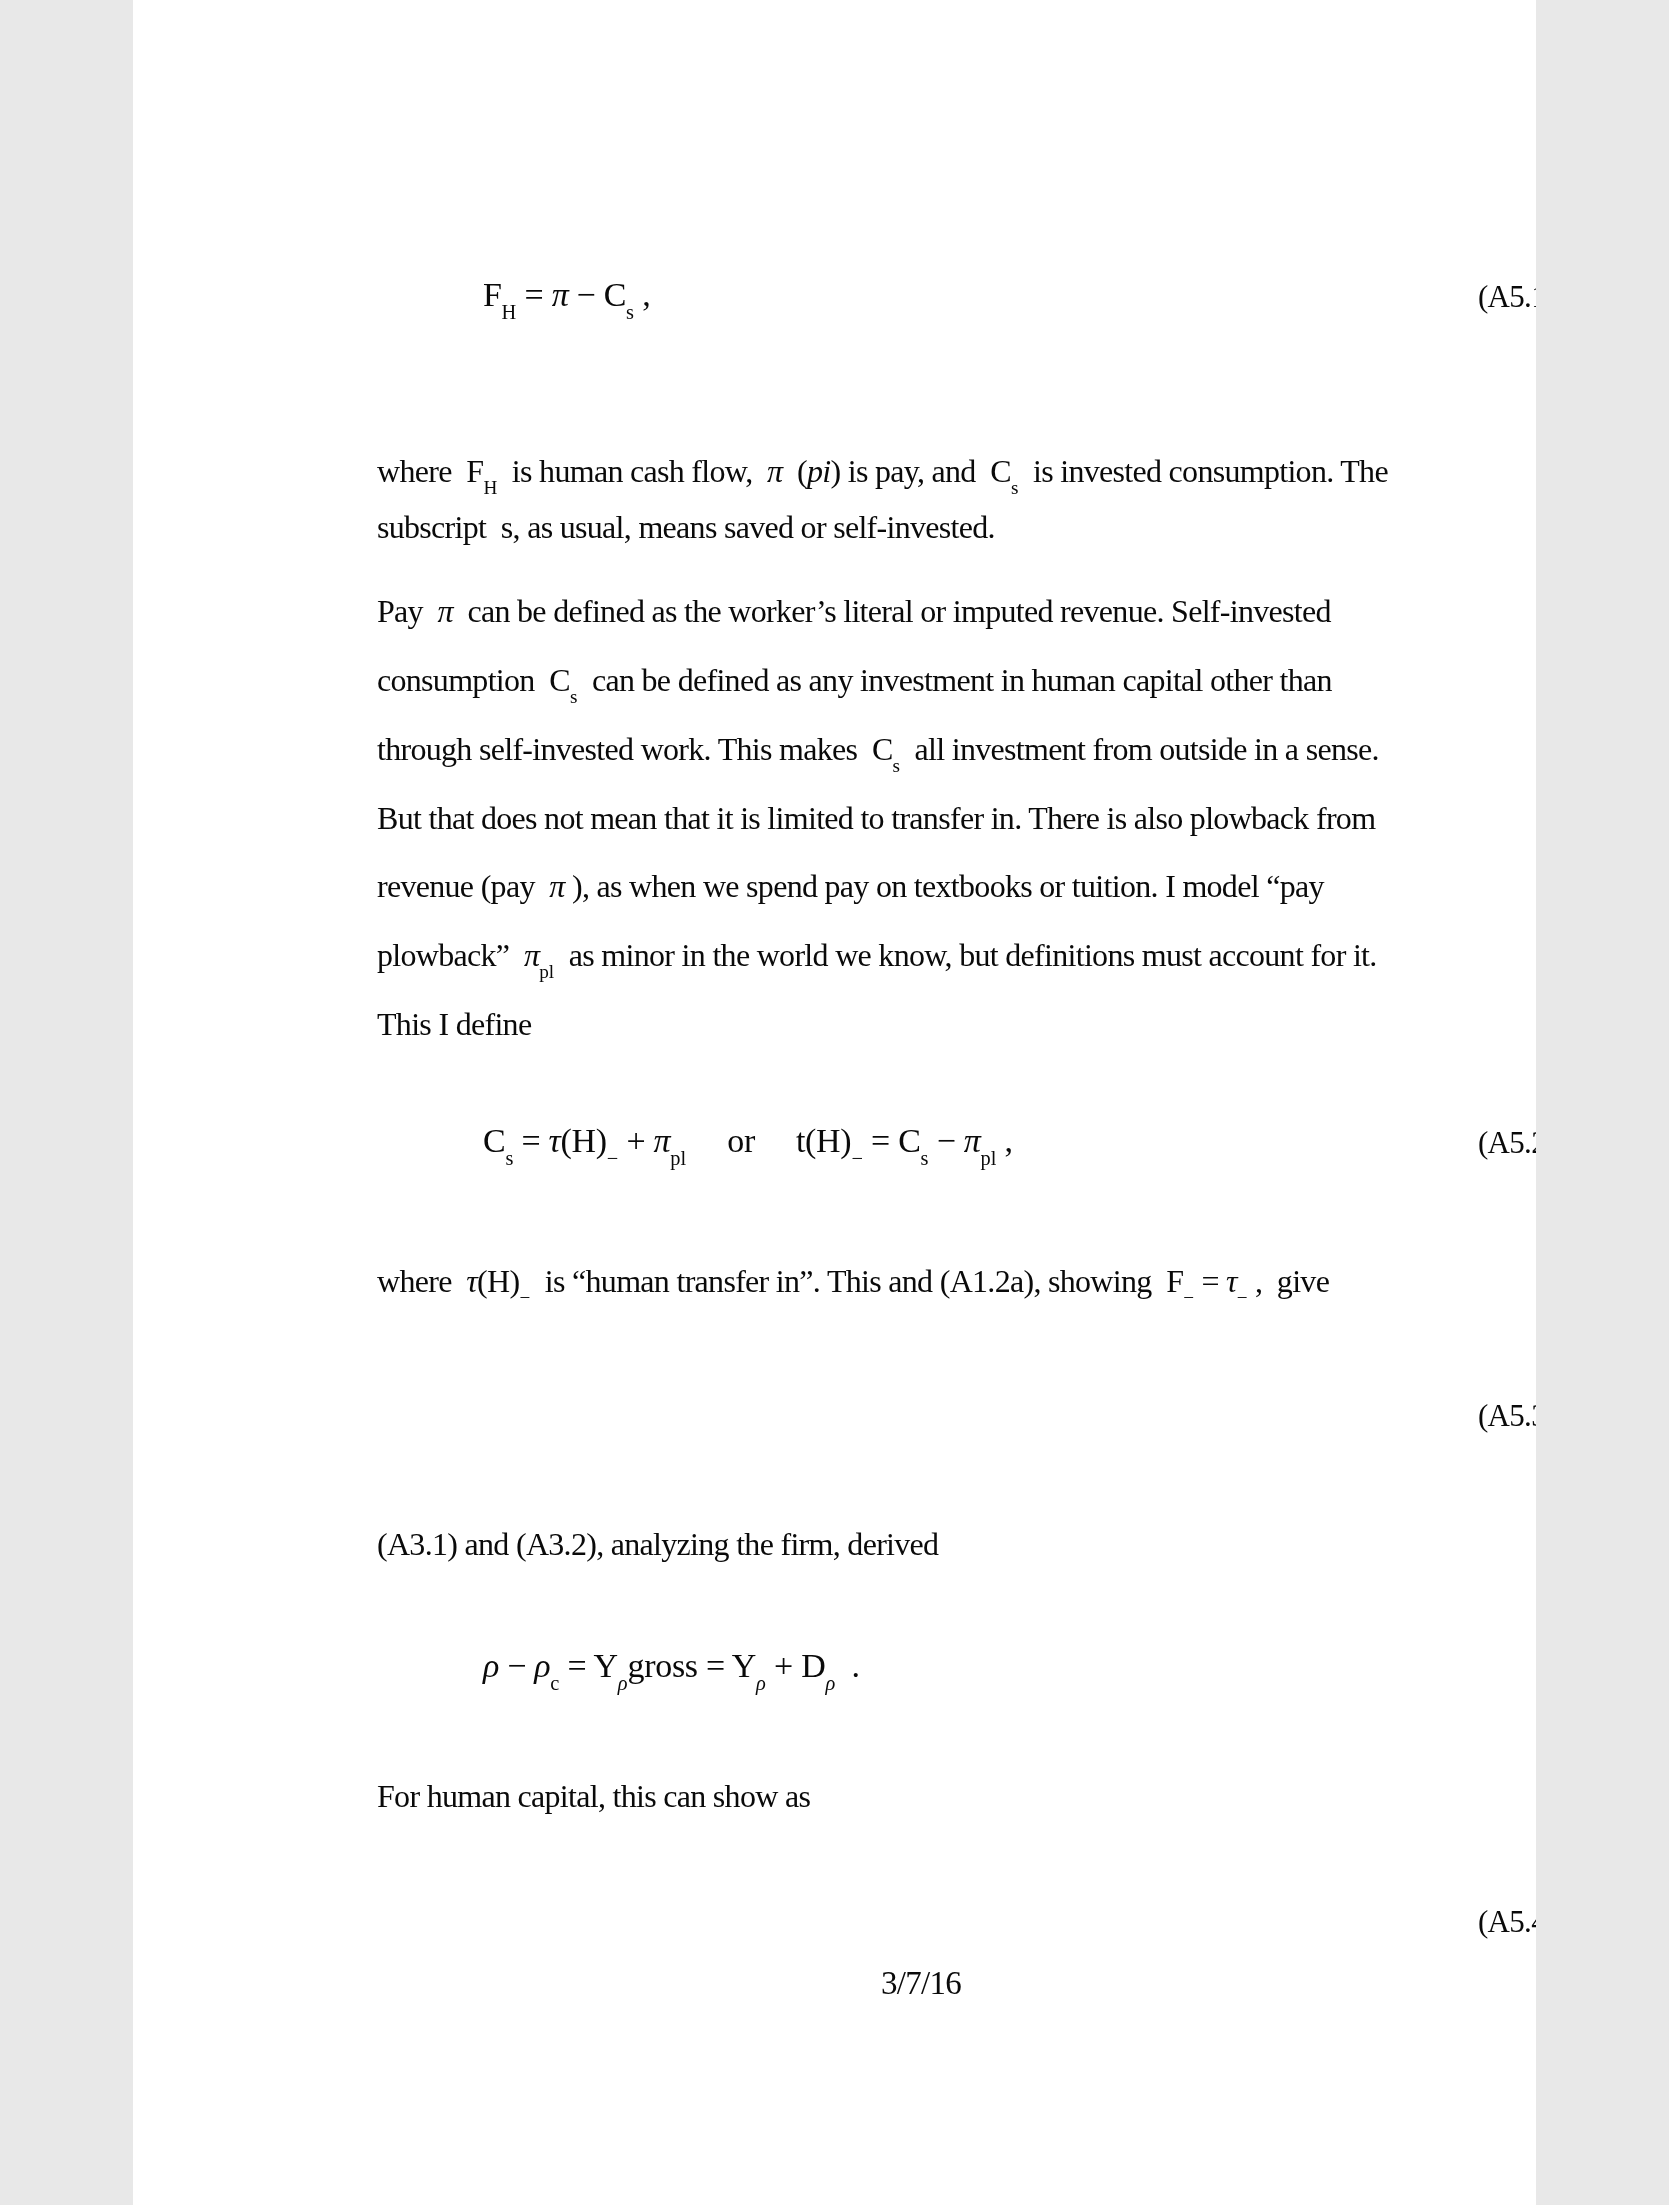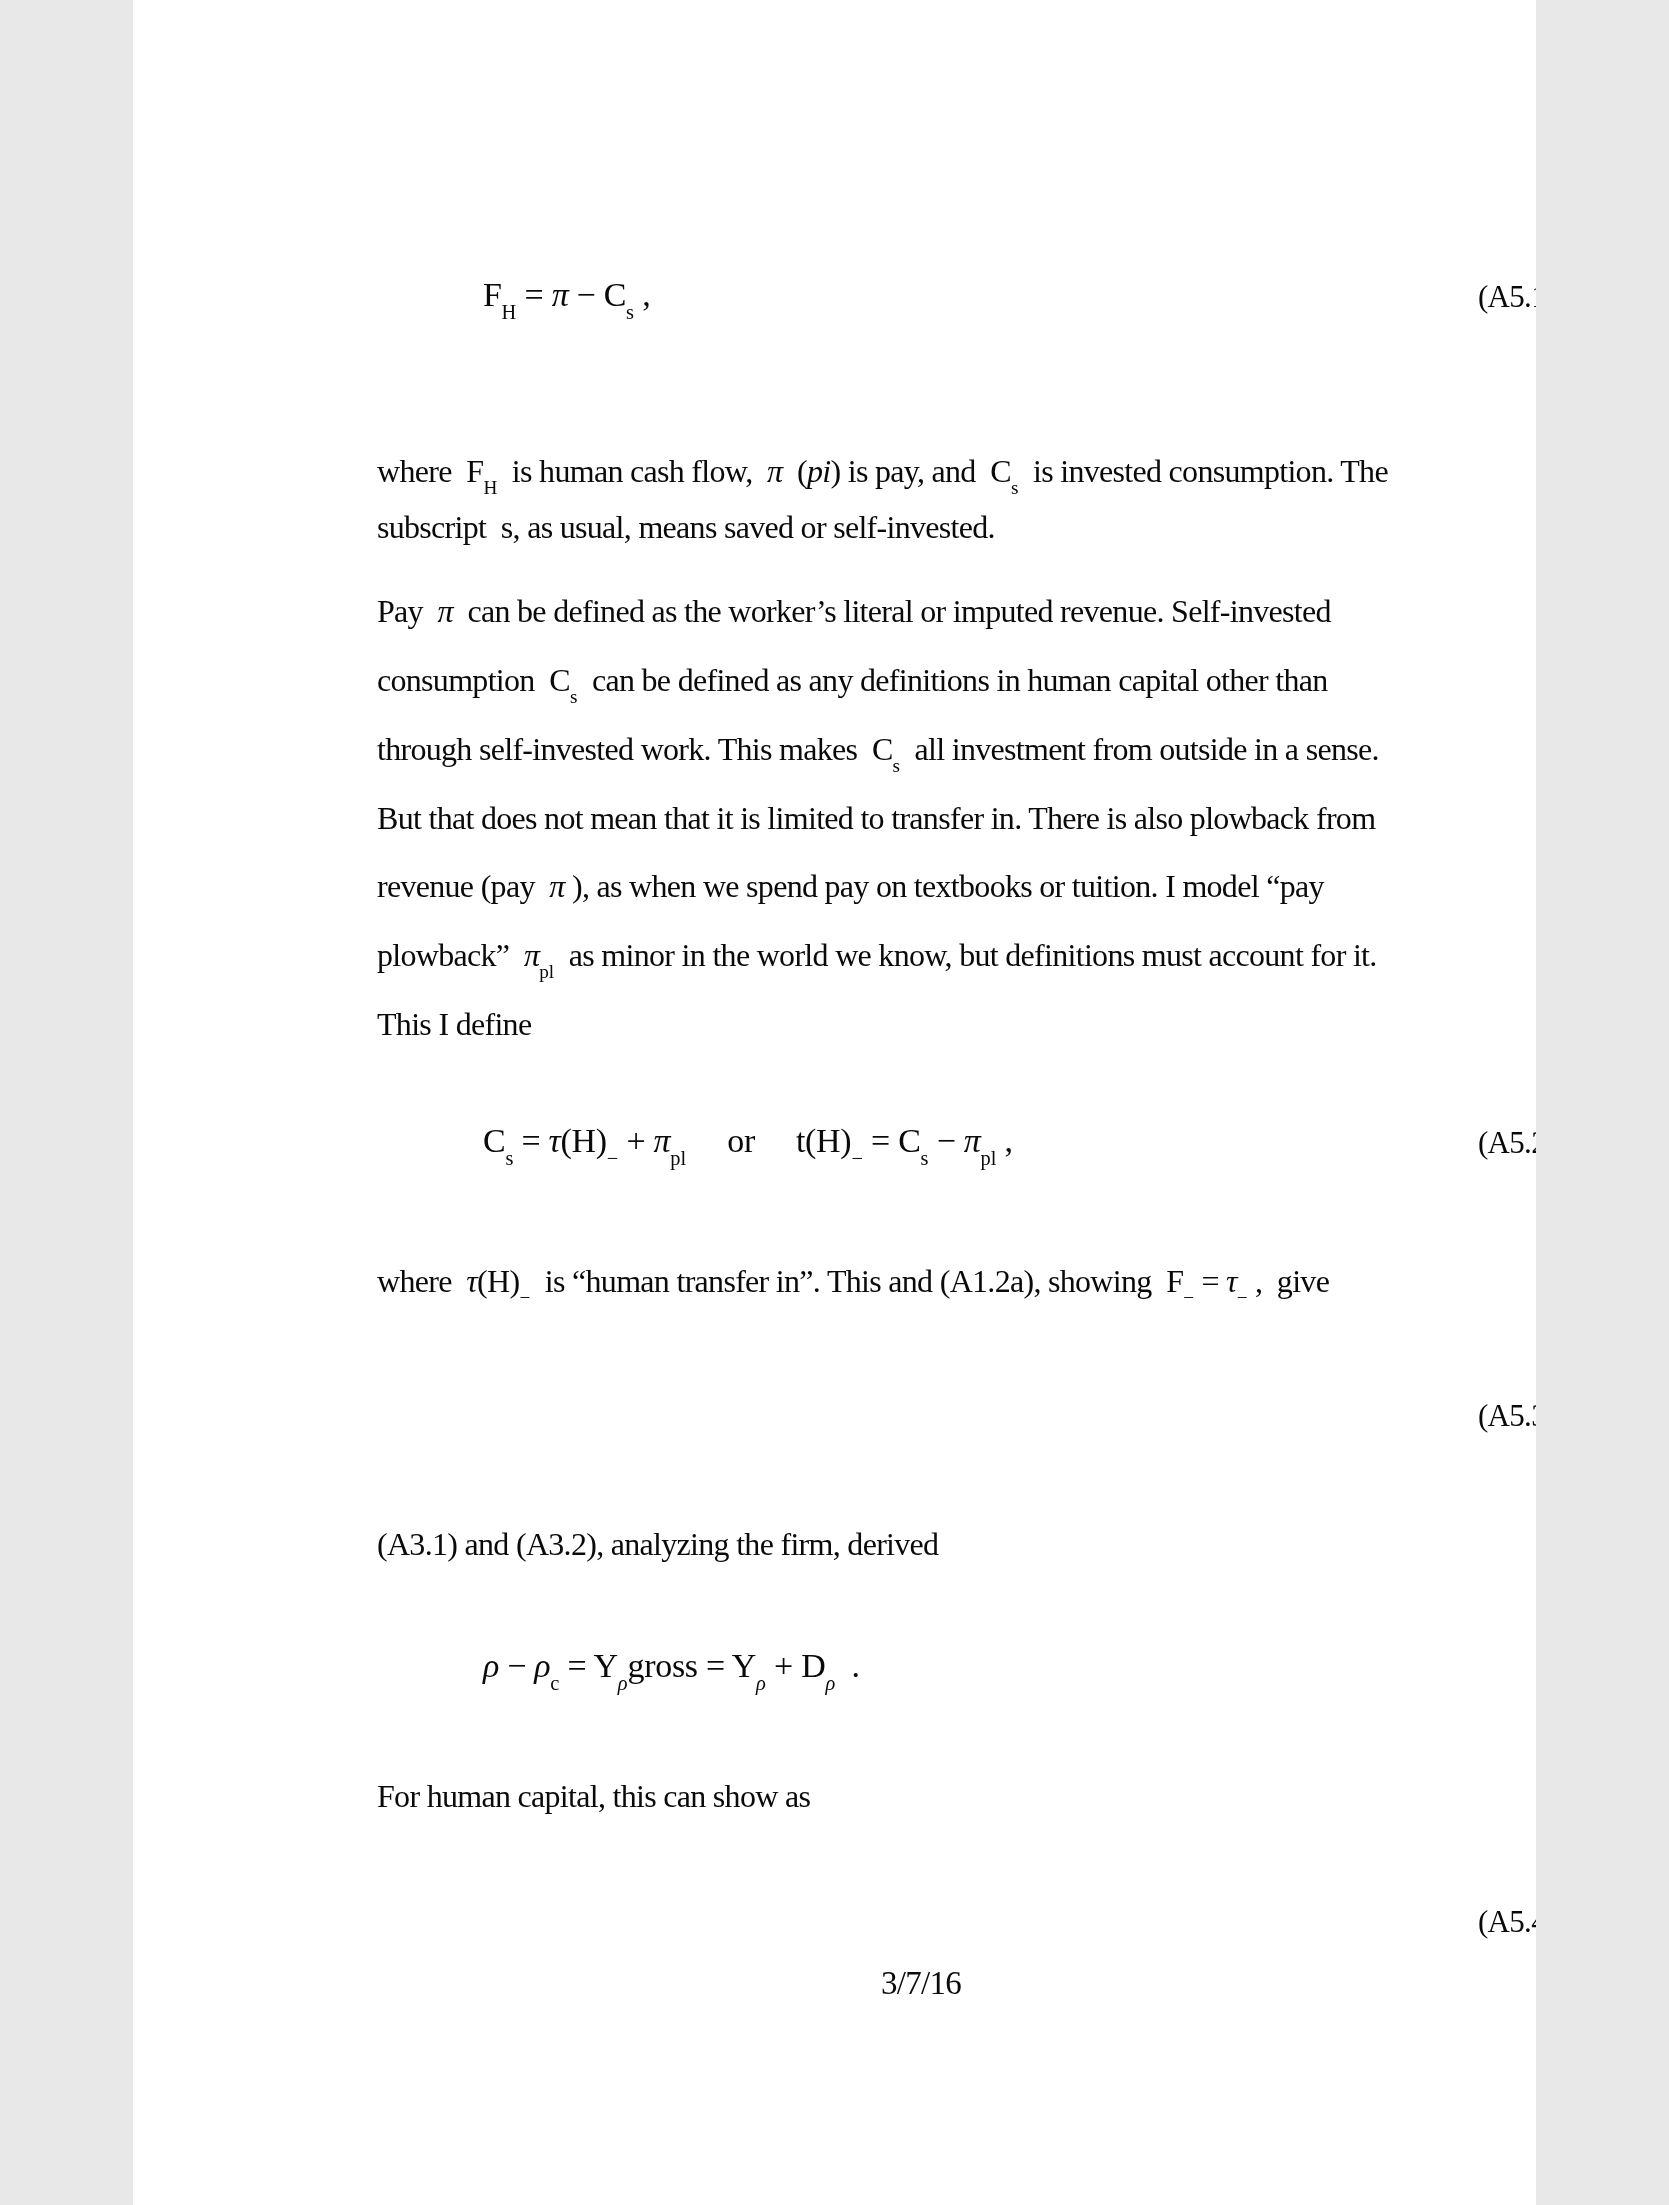--- a/index.html
+++ b/index.html
@@ -45,21 +45,21 @@
     <span class="line eq-tag">(A5.1)</span>
   </div>
 
   <div>
     <div class="line para-line" style="top:452px"><span>where  </span><span>F</span><span class="sub">H</span><span>  is human cash flow,  </span><span class="i">π</span><span>  (</span><span class="i">pi</span><span>) is pay, and  </span><span>C</span><span class="sub">s</span><span>  is invested consumption. The</span></div>
     <div class="line para-line" style="top:508px"><span>subscript  s, as usual, means saved or self-invested.</span></div>
   </div>
 
   <div>
     <div class="line para-line" style="top:592px"><span>Pay  </span><span class="i">π</span><span>  can be defined as the worker’s literal or imputed revenue. Self-invested</span></div>
-    <div class="line para-line" style="top:661px"><span>consumption  </span><span>C</span><span class="sub">s</span><span>  can be defined as any definitions in human capital other than</span></div>
+    <div class="line para-line" style="top:661px"><span>consumption  </span><span>C</span><span class="sub">s</span><span>  can be defined as any investment in human capital other than</span></div>
     <div class="line para-line" style="top:730px"><span>through self-invested work. This makes  </span><span>C</span><span class="sub">s</span><span>  all investment from outside in a sense.</span></div>
     <div class="line para-line" style="top:799px"><span>But that does not mean that it is limited to transfer in. There is also plowback from</span></div>
     <div class="line para-line" style="top:867px"><span>revenue (pay  </span><span class="i">π</span><span> ), as when we spend pay on textbooks or tuition. I model “pay</span></div>
     <div class="line para-line" style="top:936px"><span>plowback”  </span><span class="i">π</span><span class="sub">pl</span><span>  as minor in the world we know, but definitions must account for it.</span></div>
     <div class="line para-line" style="top:1005px"><span>This I define</span></div>
   </div>
 
   <div class="eq-row" style="top:1121px">
     <span class="line eq-body"><span>C</span><span class="sub">s</span><span> = </span><span class="i">τ</span><span>(H)</span><span class="sub">−</span><span> + </span><span class="i">π</span><span class="sub">pl</span><span>     or     </span><span>t(H)</span><span class="sub">−</span><span> = </span><span>C</span><span class="sub">s</span><span> − </span><span class="i">π</span><span class="sub">pl</span><span> ,</span></span>
     <span class="line eq-tag">(A5.2)</span>

